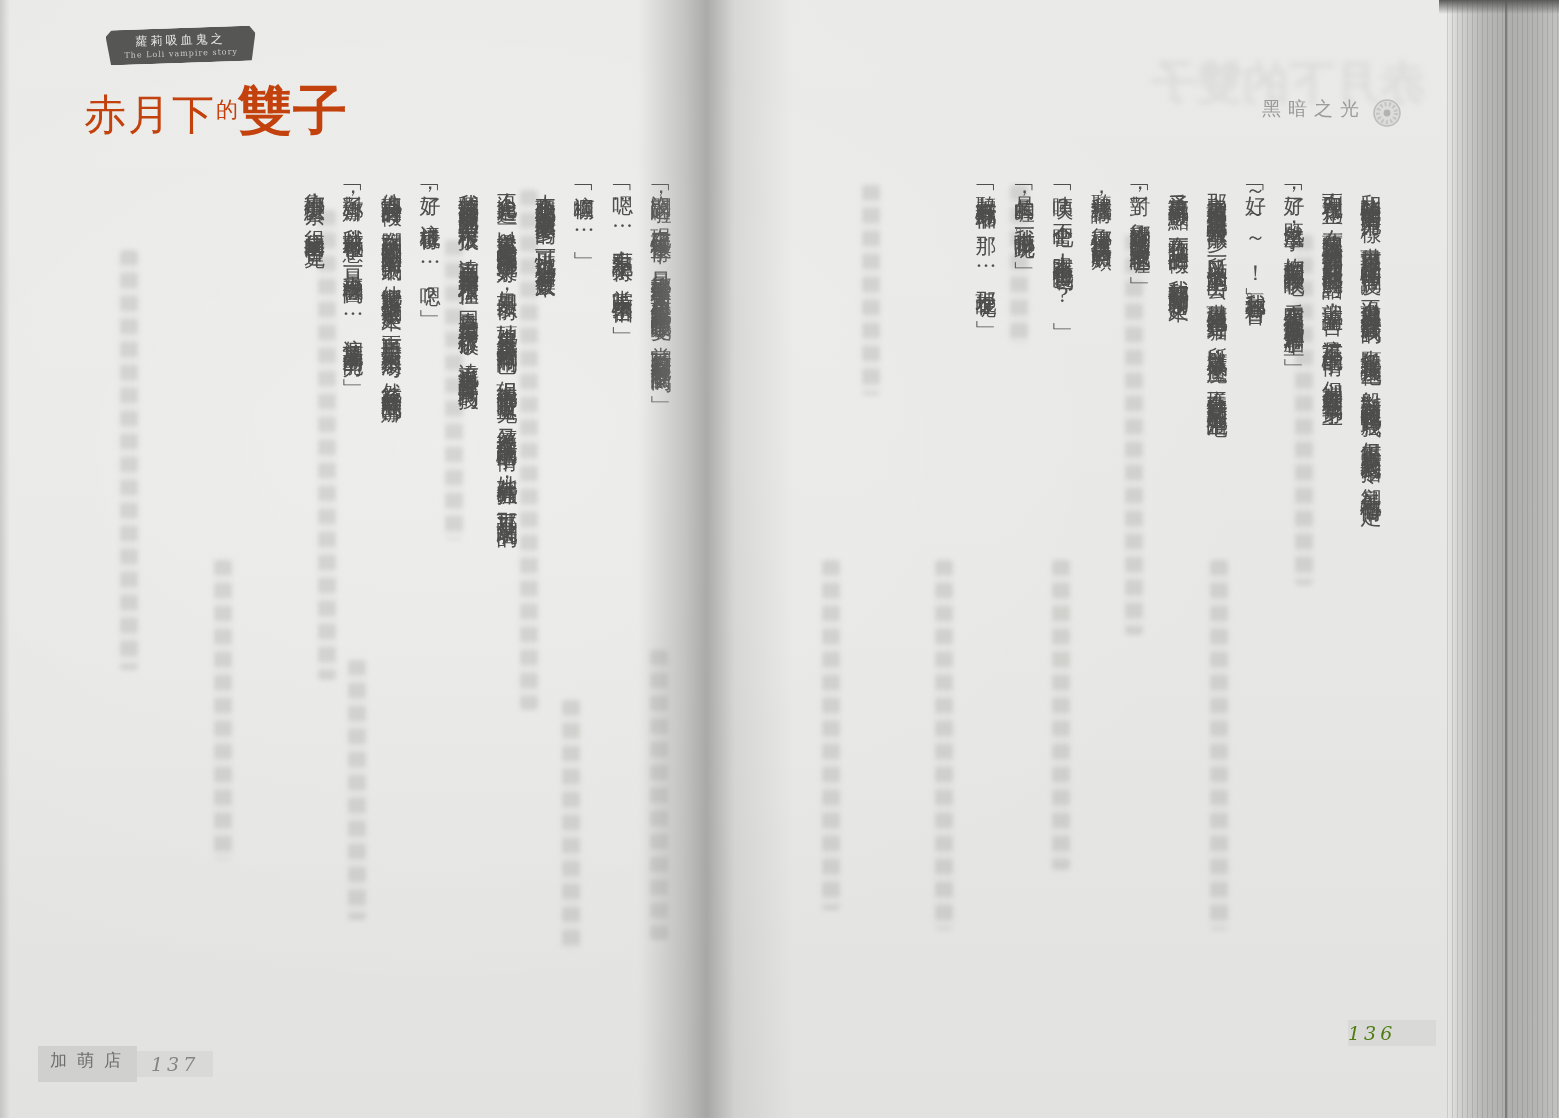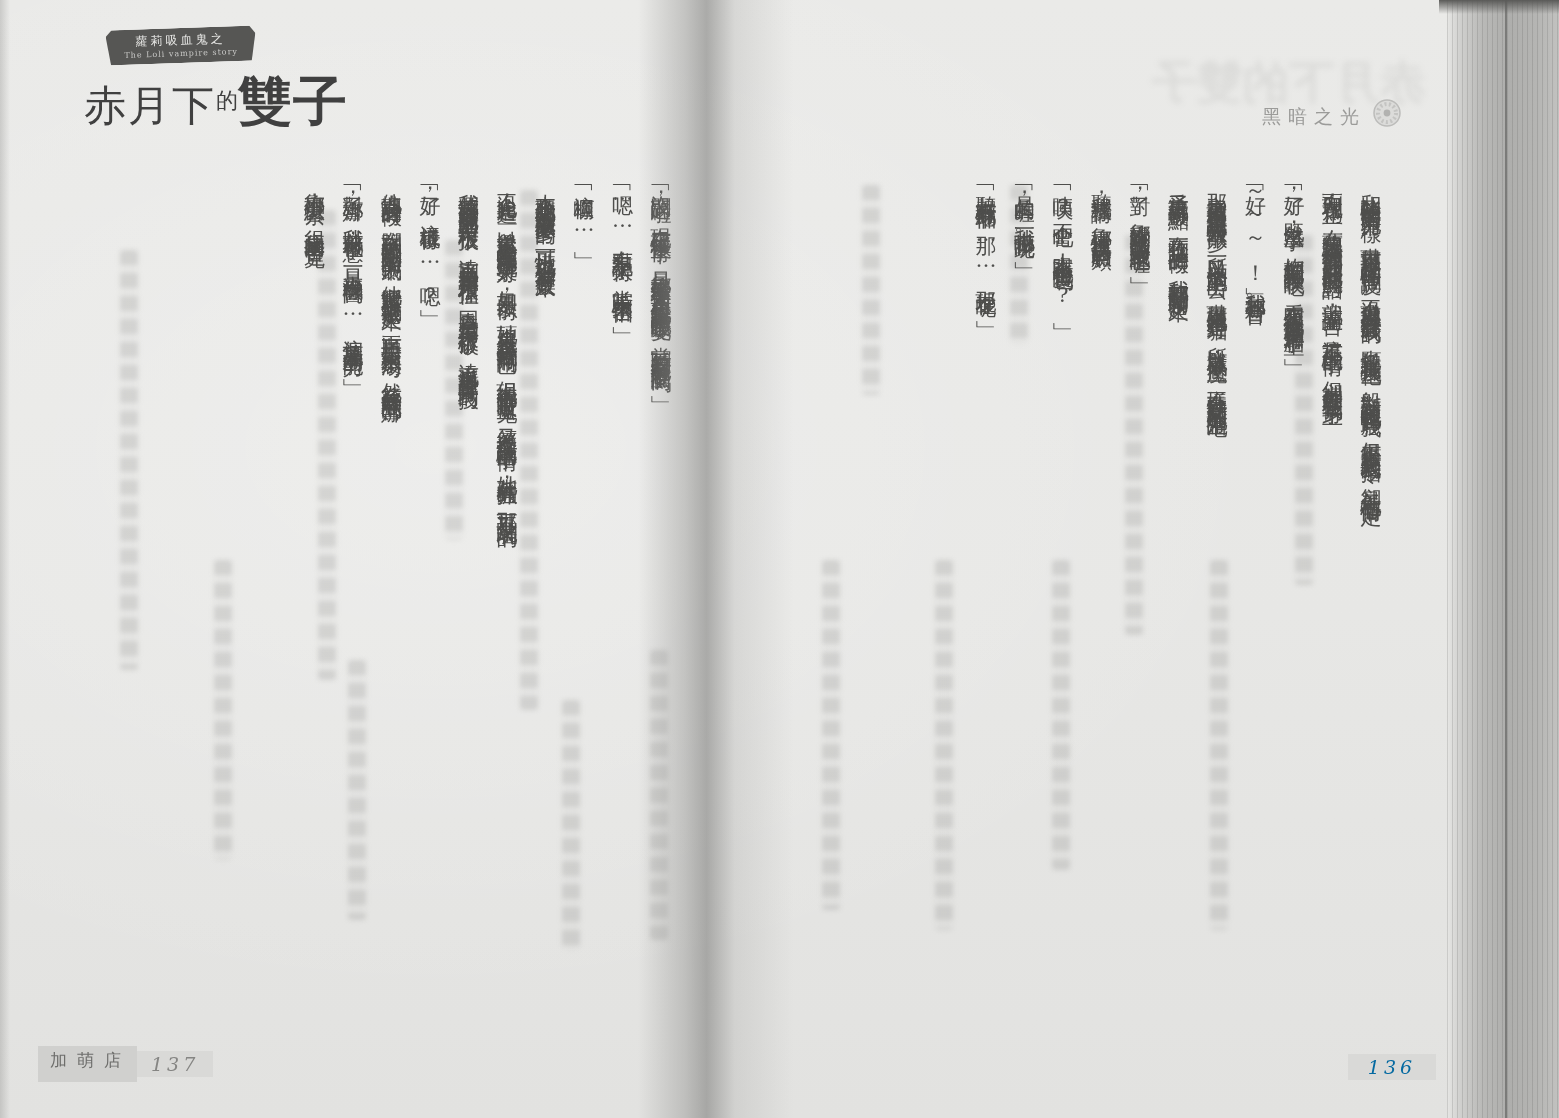--- a/index.html
+++ b/index.html
@@ -29,25 +29,25 @@
   .edge-corner{position:absolute;right:0;top:0;width:120px;height:14px;
          background:linear-gradient(to bottom,#5a5a58,rgba(90,90,88,0));}
   
   .logo{position:absolute;left:84px;top:28px;width:360px;color:#8f8f8d;}
   .ribbon{display:inline-block;background:#565654;color:#e8e8e6;
           padding:4px 18px 5px 18px;transform:rotate(-2deg);
           clip-path:polygon(0 18%,4% 0,96% 0,100% 22%,97% 100%,3% 100%);
           text-align:center;margin-left:22px;}
   .ribbon .cn{font-size:12px;letter-spacing:3px;display:block;}
   .ribbon .en{font-size:8px;letter-spacing:1px;display:block;color:#c9c9c7;}
-  .logo-title{margin-top:3px;white-space:nowrap;color:#404040;}
+  .logo-title{margin-top:12px;white-space:nowrap;color:#c2410c;}
   .logo-title .big{font-size:42px;letter-spacing:2px;}
   .logo-title .small{font-size:22px;vertical-align:12px;}
   .logo-title .huge{font-size:54px;font-weight:bold;letter-spacing:1px;}
-  .chapter{position:absolute;left:1262px;top:96px;display:flex;align-items:flex-end;
+  .chapter{position:absolute;left:1262px;top:96px;display:flex;align-items:flex-start;
            color:#9b9b99;font-size:19px;letter-spacing:7px;}
   .flower{width:34px;height:34px;margin-left:4px;flex:0 0 auto;}
   
   .ghost{position:absolute;width:18px;border-radius:4px;
          background:repeating-linear-gradient(to bottom, rgba(138,138,136,.25) 0 15px,
                     rgba(138,138,136,.04) 15px 23px);
          filter:blur(2.5px);}
   .ghost-logo{position:absolute;left:1086px;top:52px;width:340px;
          font-size:46px;font-weight:bold;color:rgba(150,150,148,.8);
          transform:scaleX(-1);filter:blur(3px);opacity:.22;white-space:nowrap;}
@@ -59,22 +59,22 @@
   .vtext-right{left:740px;}
   .vtext-left{left:30px;}
   .vpara{margin:0;text-indent:1em;}
   
   .footer-left{position:absolute;left:38px;top:1046px;display:flex;align-items:center;}
   .footer-label{background:#d0d0ce;color:#6e6e6c;font-size:17px;
                 letter-spacing:10px;padding:3px 6px 10px 12px;}
   .footer-num,.pagenum{background:#d9d9d7;color:#87878 5;}
   .footer-num{color:#858583;font-style:italic;font-size:19px;letter-spacing:4px;
               padding:2px 14px;text-align:right;}
-  .pagenum{position:absolute;left:1348px;top:1054px;width:88px;text-align:center;
-           color:#0369a1;font-style:italic;font-size:19px;letter-spacing:4px;
+  .pagenum{position:absolute;left:1348px;top:1020px;width:88px;text-align:left;
+           color:#4d7c0f;font-style:italic;font-size:19px;letter-spacing:4px;
            background:#d9d9d7;padding:2px 0;}
 </style>
 </head>
 <body>
 
 <div id="stage">
 
   <div class="paper"></div>
 
   <div class="ghost" style="left:120px;top:250px;height:420px"></div>

